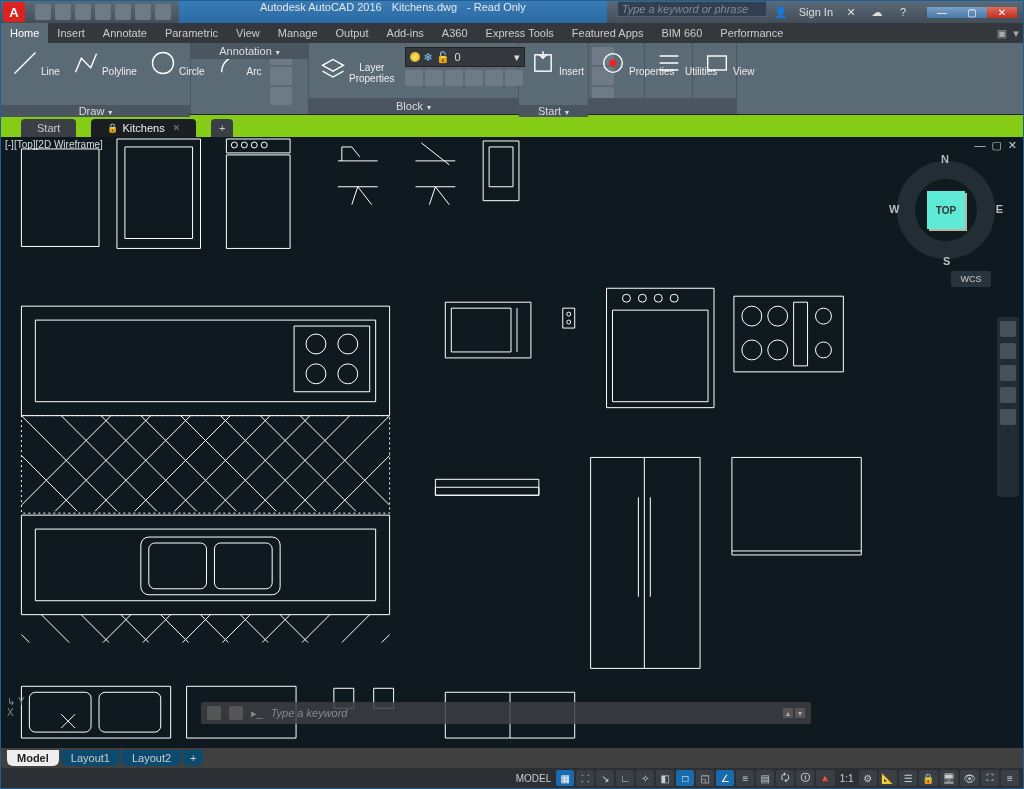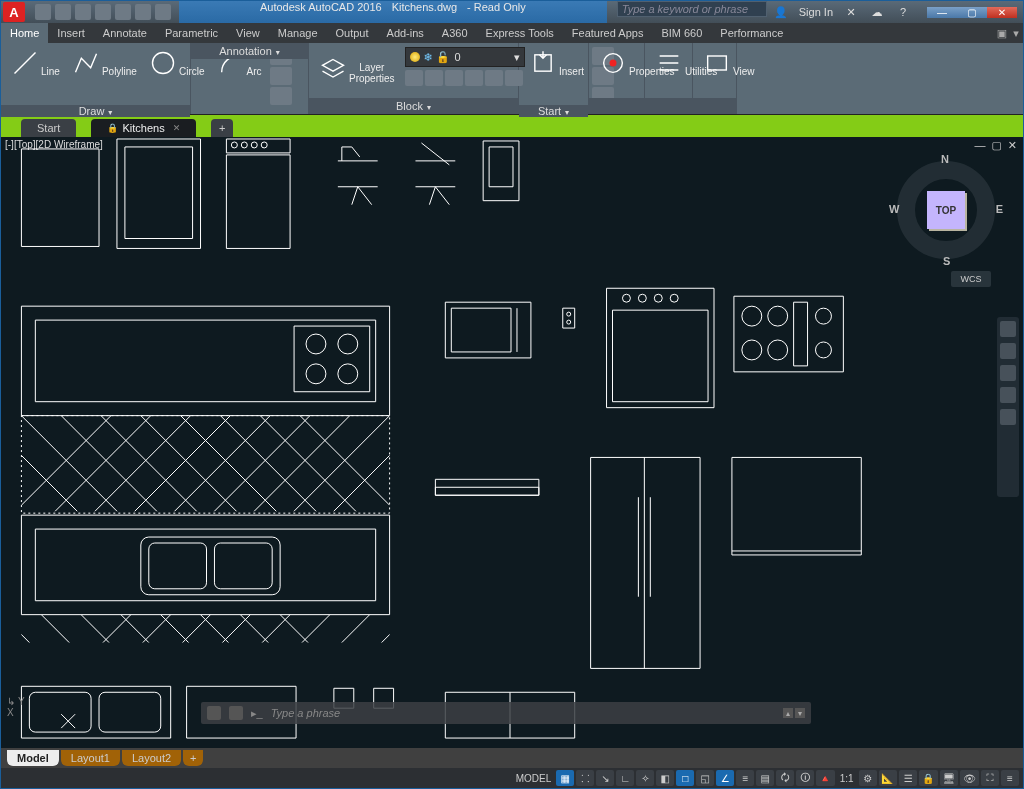--- a/index.html
+++ b/index.html
@@ -48,21 +48,21 @@
 .filetab { height: 18px; padding: 0 16px; background: #3a3f45; color: #ccc; display: flex; align-items: center; border-radius: 4px 4px 0 0; margin-right: 2px; cursor: pointer; position:relative; }
 .filetab.active { background: #1a1d21; color: #eee; }
 .filetab.active::before { content:"🔒"; font-size:9px; margin-right:4px; }
 .filetab .x { margin-left: 8px; font-size:9px; color:#888; }
 .filetab.add { width: 22px; padding:0; justify-content:center; background:#3a3f45; }
 
 .drawarea { position: absolute; left: 0; right: 0; top: 136px; bottom: 40px; background: #0e1a20; overflow: hidden; }
 .da-label { position:absolute; top:2px; left:4px; color:#ddd; font-size:10px; }
 .viewcube { position:absolute; top:18px; right:22px; width:110px; height:110px; }
 .viewcube .ring { position:absolute; inset:6px; border:18px solid rgba(180,190,200,0.12); border-radius:50%; }
-.viewcube .cube { position:absolute; top:36px; left:36px; width:38px; height:38px; background:#c4b5fd; display:flex; align-items:center; justify-content:center; font-size:10px; color:#333; font-weight:bold; box-shadow: 2px 2px 0 #b8b4a0; }
+.viewcube .cube { position:absolute; top:36px; left:36px; width:38px; height:38px; background:#5eead4; display:flex; align-items:center; justify-content:center; font-size:10px; color:#333; font-weight:bold; box-shadow: 2px 2px 0 #b8b4a0; }
 .viewcube .dir { position:absolute; color:#bbb; font-size:11px; font-weight:bold; }
 .viewcube .dN { top:-2px; left:50px; }
 .viewcube .dS { bottom:-2px; left:52px; }
 .viewcube .dE { right:-2px; top:48px; }
 .viewcube .dW { left:-2px; top:48px; }
 .wcs { position:absolute; top:134px; right:32px; width:40px; height:16px; background:rgba(120,130,140,.25); color:#ccc; font-size:9px; display:flex; align-items:center; justify-content:center; border-radius:2px; }
 .navbar { position:absolute; top:180px; right:4px; width:22px; height:180px; background: rgba(90,100,110,.25); border-radius:3px; display:flex; flex-direction:column; align-items:center; padding:4px 0; gap:6px; }
 .navbar .nb { width:16px; height:16px; background: rgba(160,170,180,.3); border-radius:2px; }
 .win-inner-ctl { position:absolute; top:2px; right:6px; display:flex; gap:6px; color:#ccc; font-size:10px; }
 .ucs-ico { position:absolute; left:6px; bottom:30px; color:#888; font-size:10px; }
@@ -71,21 +71,21 @@
 .drawarea svg * { stroke:#fff; stroke-width:1; fill:none; vector-effect: non-scaling-stroke; }
 
 .cmdline { position:absolute; left:200px; bottom:24px; height:22px; width:610px; background: rgba(60,64,68,.85); display:flex; align-items:center; color:#bbb; font-family: Consolas, monospace; font-size:11px; padding:0 6px; gap:8px; border-radius:2px; }
 .cmdline .ci { width:14px; height:14px; background:#555; border-radius:2px; }
 .cmdline .prompt { color:#888; }
 .cmdline .hint { font-style:italic; color:#888; }
 .cmdline .scr { margin-left:auto; display:flex; gap:2px; }
 .cmdline .scr span { width:10px; height:10px; background:#555; color:#aaa; display:flex; align-items:center; justify-content:center; font-size:8px; }
 
 .layouttabs { position:absolute; left:6px; bottom:20px; height:20px; display:flex; align-items:center; }
-.ltab { padding: 2px 10px; background:#a16207; color:#ccc; border-radius:0 0 6px 6px; margin-right:2px; cursor:pointer; }
+.ltab { padding: 2px 10px; background:#0c4a6e; color:#ccc; border-radius:0 0 6px 6px; margin-right:2px; cursor:pointer; }
 .ltab.active { background:#eee; color:#222; font-weight:bold; }
 .ltab.add { width:20px; padding:2px 0; text-align:center; }
 
 .statusbar { position:absolute; left:0; right:0; bottom:0; height:20px; background:#2c2f33; display:flex; align-items:center; color:#ccc; padding:0 4px; gap:2px; }
 .statusbar .spacer { flex:1; }
 .stbtn { height:16px; min-width:18px; padding:0 3px; display:flex; align-items:center; justify-content:center; background:#3a3f45; border-radius:2px; cursor:pointer; font-size:10px; }
 .stbtn.blue { background:#1a6ab0; color:#fff; }
 .stbtn.txt { background:transparent; }
 
 .ic svg { stroke:#fff; stroke-width:1.2; fill:none; }
@@ -472,21 +472,21 @@
       <rect x="438" y="558" width="130" height="46"></rect>
         <line x1="503" y1="558" x2="503" y2="604"></line>
     </svg>
 
     <div class="ucs-ico">↳ Y<br>X</div>
 
     <div class="cmdline">
       <span class="ci"></span>
       <span class="ci"></span>
       <span class="prompt">▸_</span>
-      <span class="hint">Type a phrase</span>
+      <span class="hint">Type a keyword</span>
       <div class="scr">
           <span>▴</span>
           <span>▾</span>
         </div>
     </div>
   </div>
 
   <div class="layouttabs">
     <div class="ltab active">Model</div>
     <div class="ltab">Layout1</div>

